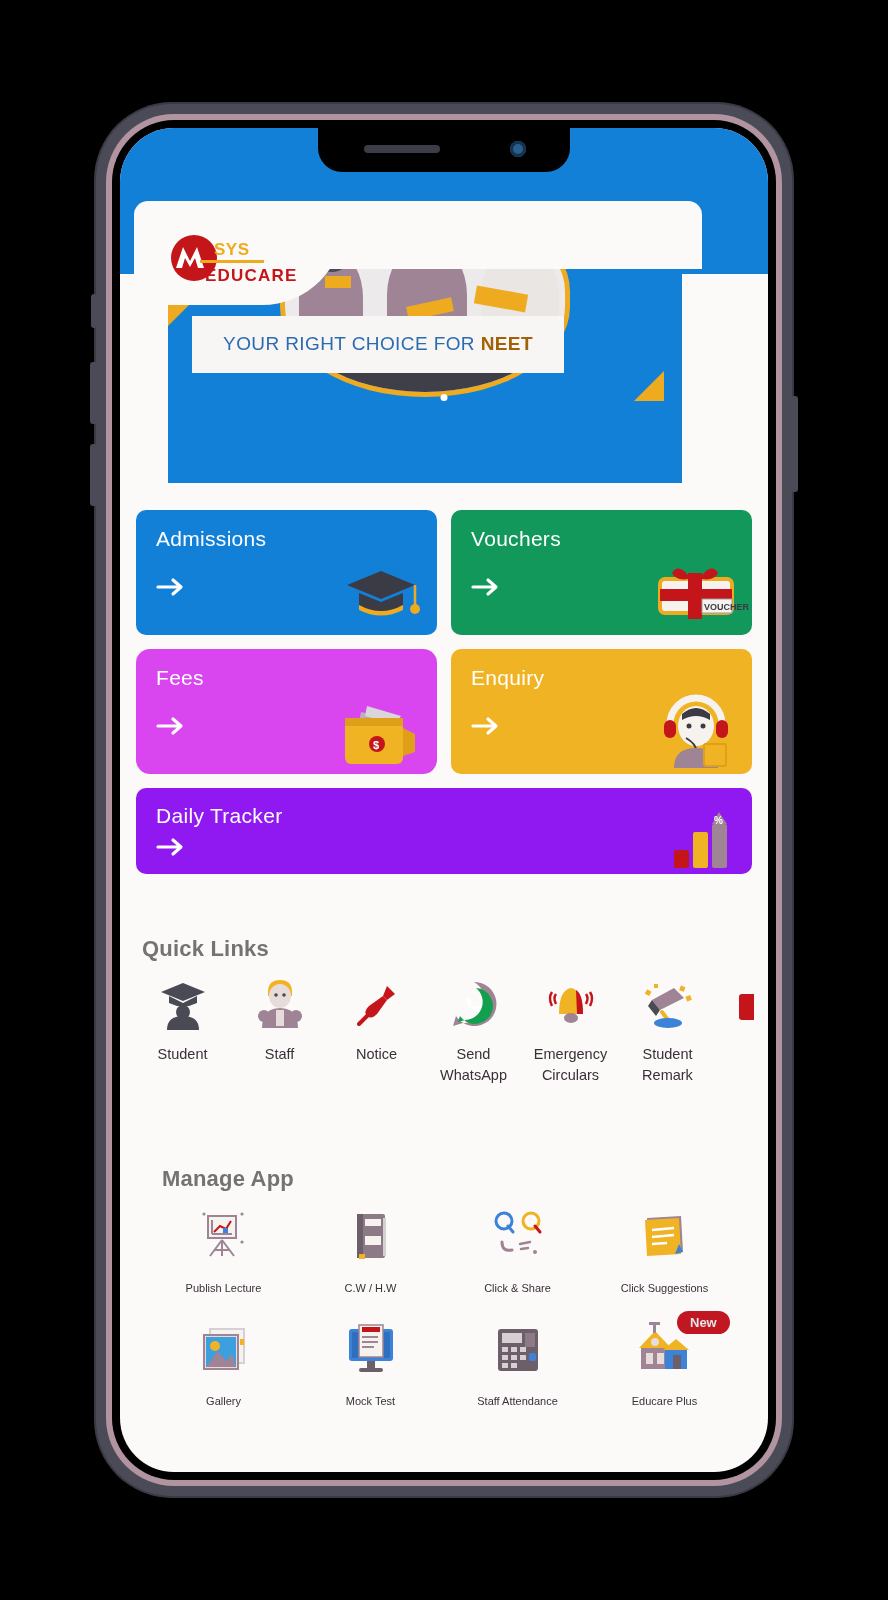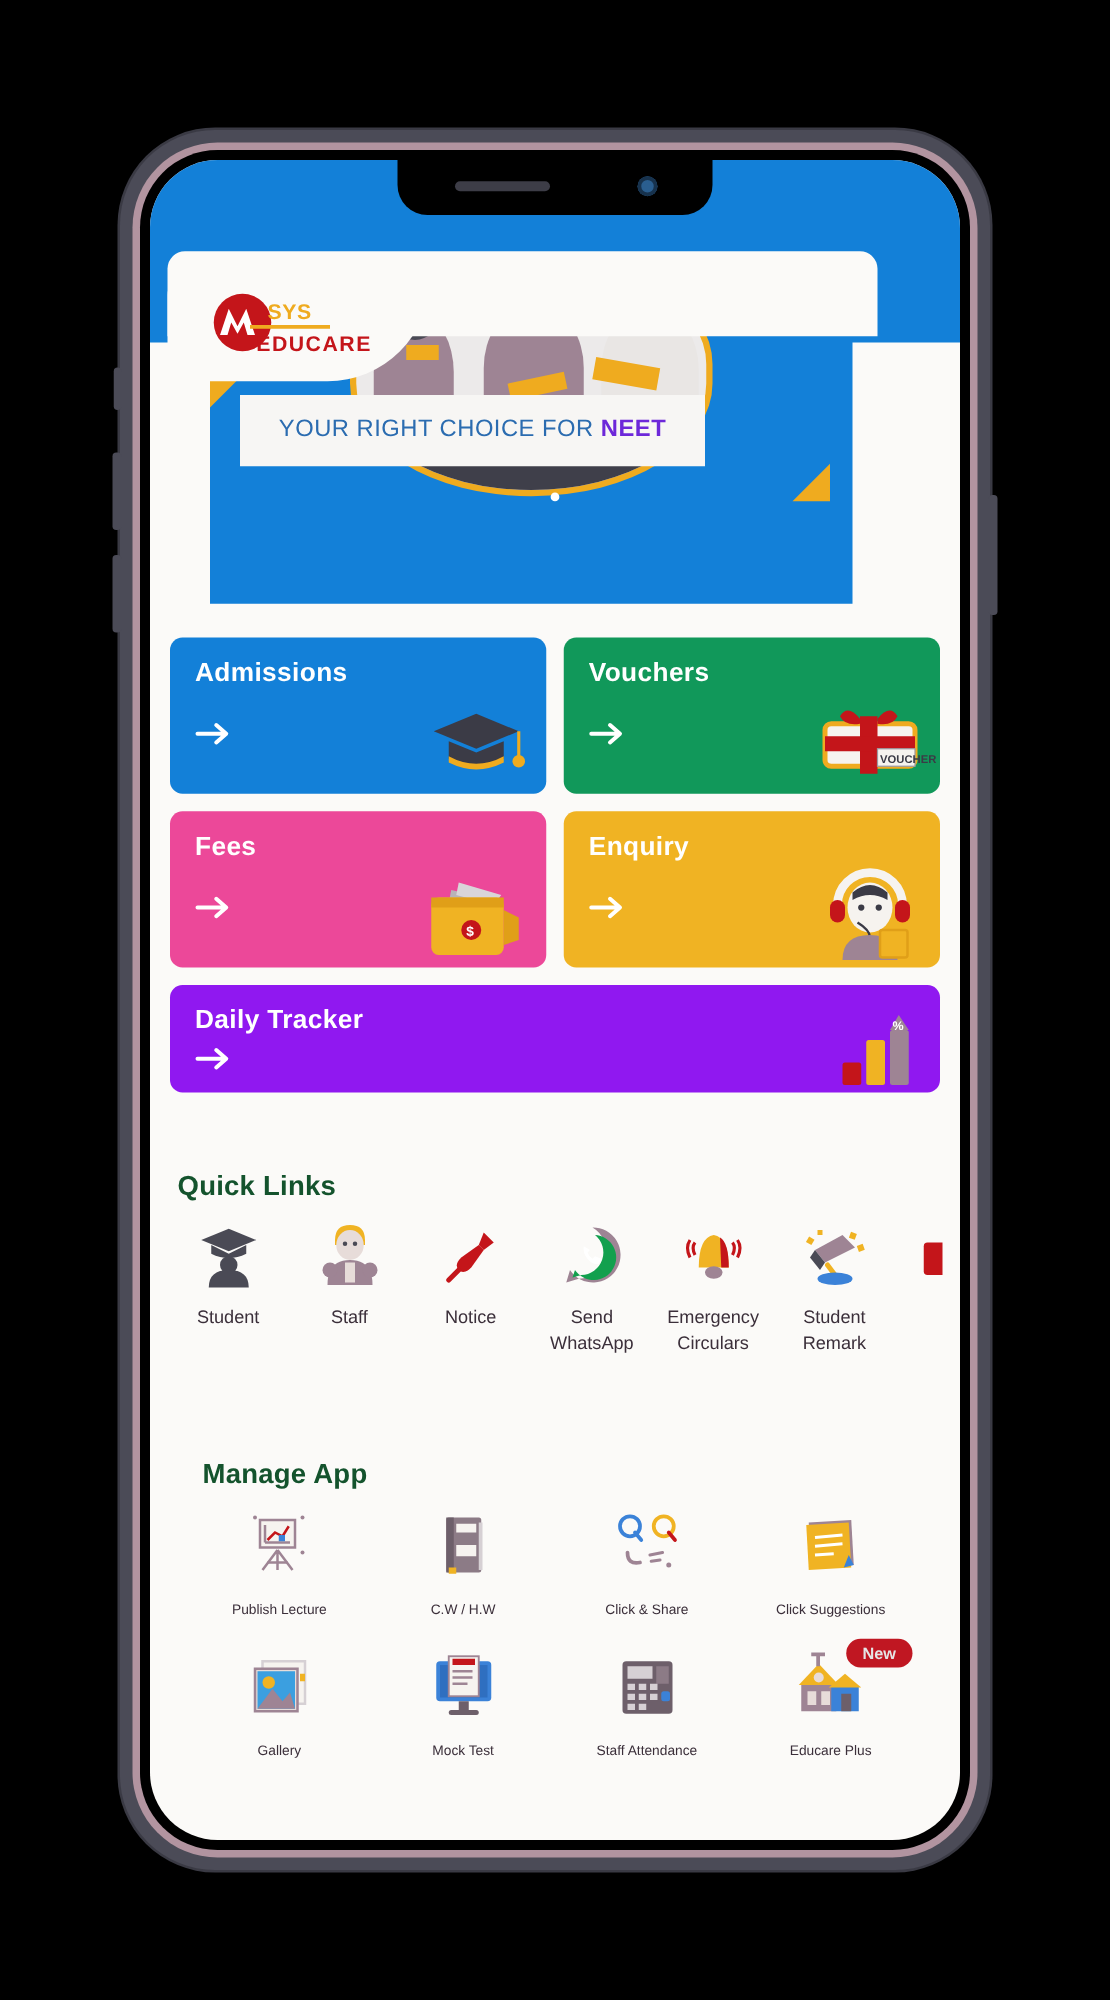--- a/index.html
+++ b/index.html
@@ -185,21 +185,21 @@
     text-align: center;
     z-index: 8;
   }
   #banner-caption .line {
     color: #2b6cb0;
     font-size: 19px;
     letter-spacing: 0.4px;
     line-height: 27px;
     font-weight: 400;
   }
-  #banner-caption .line b { font-weight: 700; color: #6d28d9; }
+  #banner-caption .line b { font-weight: 700; color: #a16207; }
 
   .corner-tri {
     position: absolute;
     width: 0; height: 0;
     z-index: 7;
   }
   #tri-left {
     left: 48px; top: 168px;
     border-left: 30px solid #efab1f;
     border-bottom: 30px solid transparent;
@@ -239,21 +239,21 @@
     overflow: hidden;
     cursor: pointer;
   }
   .tile.wide { width: 616px; height: 86px; }
   .tile-label {
     position: absolute;
     left: 20px;
     top: 17px;
     color: #ffffff;
     font-size: 21px;
-    font-weight: 700;
+    font-weight: 400;
     letter-spacing: 0.3px;
   }
   .tile.wide .tile-label { top: 16px; }
   .tile-arrow {
     position: absolute;
     left: 20px;
     top: 66px;
     width: 30px;
     height: 22px;
     color: #ffffff;
@@ -266,21 +266,21 @@
     bottom: 6px;
     width: 88px;
     height: 74px;
     text-align: center;
   }
   .tile.wide .tile-icon { right: 16px; bottom: 2px; width: 64px; height: 62px; }
 
   
   .section-title {
     position: absolute;
-    color: #14532d;
+    color: #737373;
     font-size: 22px;
     font-weight: 700;
     letter-spacing: 0.2px;
   }
   #quick-links-title { left: 22px; top: 808px; }
   #manage-app-title  { left: 42px; top: 1038px; }
 
   #quick-links-row {
     position: absolute;
     left: 14px;
@@ -442,21 +442,21 @@
             <rect x="36" y="18" width="14" height="46" fill="#c4151a"></rect>
             <rect x="8" y="34" width="72" height="12" fill="#c4151a"></rect>
             <path d="M36 20 Q26 8 20 18 Q24 26 36 24 Z" fill="#c4151a"></path>
             <path d="M50 20 Q60 8 66 18 Q62 26 50 24 Z" fill="#c4151a"></path>
             <rect x="50" y="44" width="30" height="14" fill="#f6f3ef" stroke="#9d9aa0" stroke-width="1"></rect>
             <text x="52" y="55" font-family="'Liberation Sans',sans-serif" font-size="9" font-weight="700" fill="#3b3b46">VOUCHER</text>
           </svg>
         </div>
       </div>
 
-      <div class="tile" style="background:#ec4899;">
+      <div class="tile" style="background:#d946ef;border-radius:14px;">
         <div class="tile-label">Fees</div>
         <div class="tile-arrow">
           <svg width="30" height="22" viewBox="0 0 30 22">
               <path d="M2 11 H24 M17 4 L25 11 L17 18" stroke="#ffffff" stroke-width="3.2" fill="none" stroke-linecap="round" stroke-linejoin="round"></path>
             </svg>
         </div>
         <div class="tile-icon">
           <svg width="88" height="74" viewBox="0 0 88 74">
             <path d="M24 18 L60 26 L56 34 L22 28 Z" fill="#b8b3b8"></path>
             <path d="M30 12 L64 22 L58 30 L28 22 Z" fill="#d9d5d8"></path>

